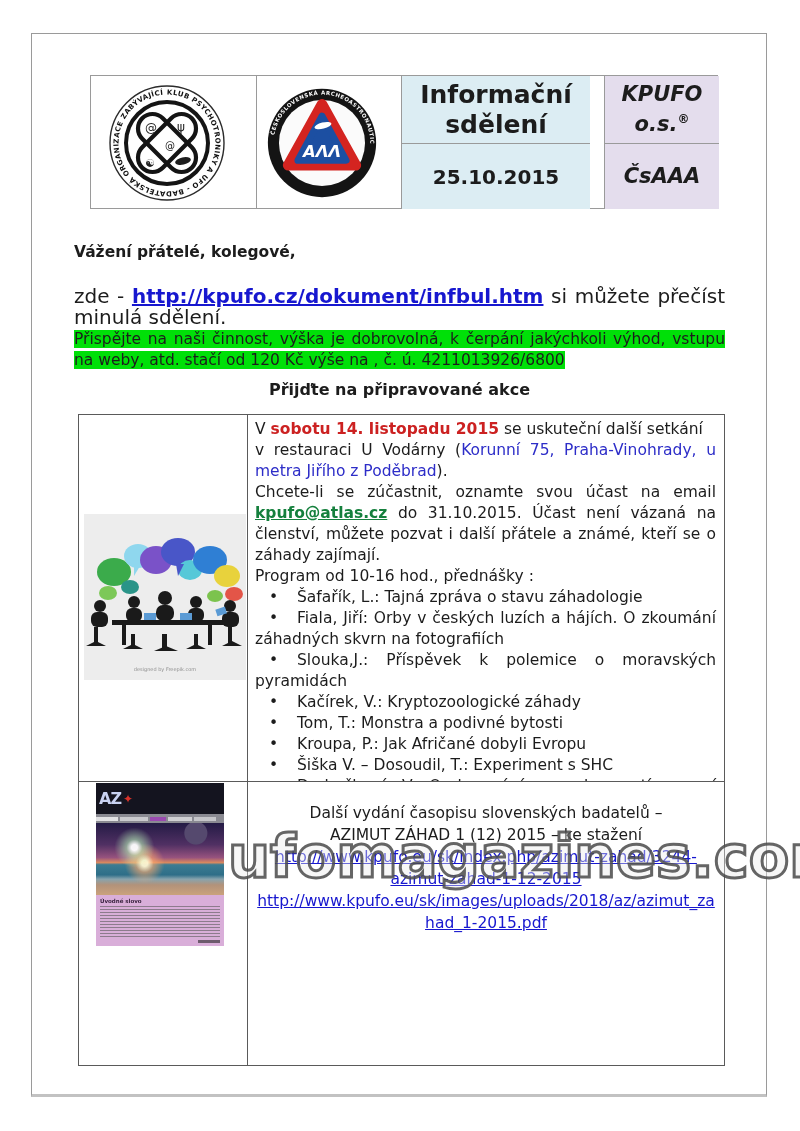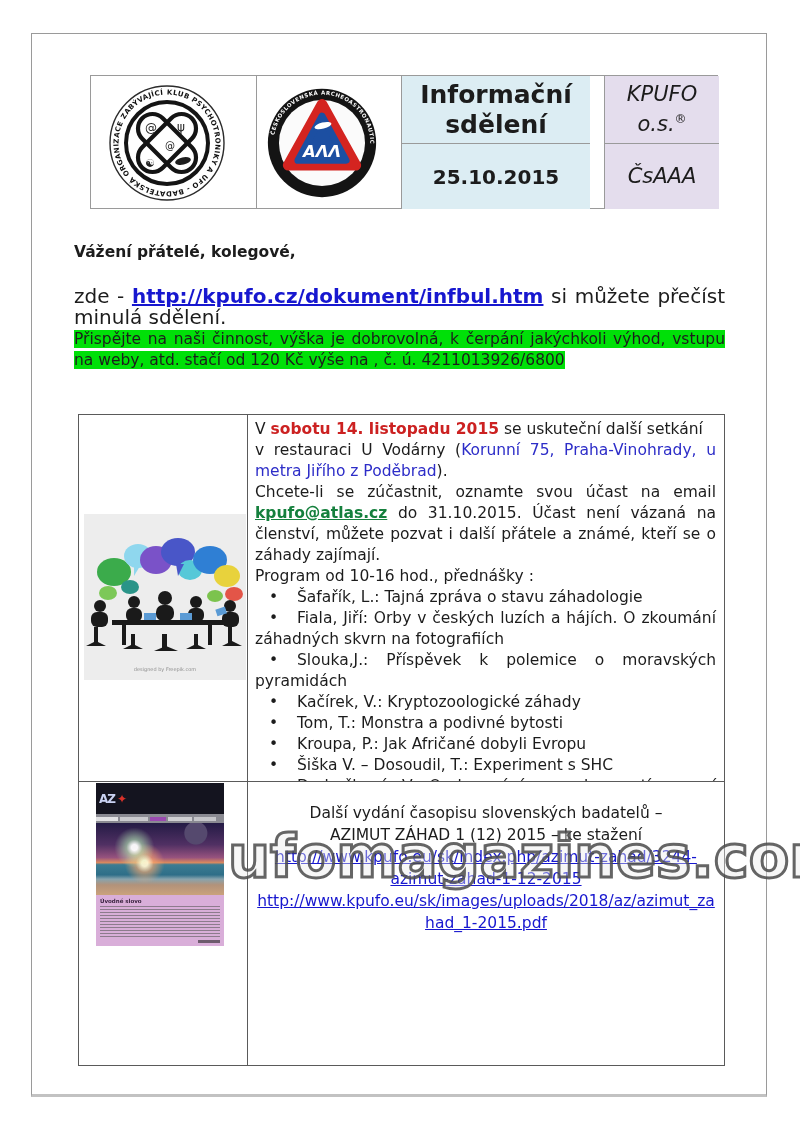--- a/index.html
+++ b/index.html
@@ -13,21 +13,21 @@
     display:grid; grid-template-columns:151px 145px 203px 129px;
     grid-template-rows:67px 66px; border:1px solid #9a9a9a; background:#fff; }
   .hcell { overflow:hidden; display:flex; align-items:center; justify-content:center; }
   .bl { border-left:1px solid #9a9a9a;margin-left:14px; }
   .bt { border-top:1px solid #9a9a9a; }
   .logo-cell { grid-row:1/3; }
   .cell-blue { background:#dcedf3; }
   .cell-lav  { background:#e4dded; }
   .title-txt { font-size:25px; line-height:30px; font-weight:bold; text-align:center; }
   .date-txt  { font-size:20px; font-weight:bold; }
-  .org-txt   { font-size:21px; line-height:25px; font-weight:normal; font-style:italic; text-align:center; }
+  .org-txt   { font-size:21px; line-height:25px; font-weight:bold; font-style:italic; text-align:center; }
   .org-txt sup { font-size:12px; }
 
   
   .greeting { position:absolute; left:42px; top:209px; width:651px;
     font-size:15.5px; font-weight:bold; }
   .para1 { position:absolute; left:42px; top:252px; width:651px;
     font-size:20px; line-height:21px; text-align:justify; }
   .para-green { position:absolute; left:42px; top:295px; width:651px;
     font-size:15.5px; line-height:21px; text-align:justify; }
   .hl { background:#00e008; }
@@ -50,21 +50,21 @@
   .talk { text-align:justify; }
   .talk .blt { display:inline-block; width:42px; padding-left:14px; }
 
   
   .clipart { position:absolute; left:5px; top:99px; width:162px; height:166px; }
 
   
   .cover { position:absolute; left:17px; top:1px; width:128px; height:163px;
     display:flex; flex-direction:column; font-family:"DejaVu Sans", sans-serif; }
   .cov-mast { height:31px; background:#14141f; display:flex; align-items:center; padding:2px 3px; }
-  .cov-az { color:#c9d2f2; font-size:12px; font-weight:bold; letter-spacing:-1px; }
+  .cov-az { color:#c9d2f2; font-size:16px; font-weight:bold; letter-spacing:-1px; }
   .cov-star { color:#d8322a; font-size:12px; margin:0 2px; }
   .cov-mast-right { display:flex; flex-direction:column; line-height:7px;gap:48px; }
   .cov-title { color:#8b2fa0; font-size:9px; font-weight:bold; line-height:10px; white-space:nowrap; }
   .cov-rainbow { height:2px; width:34px;
     background:linear-gradient(90deg,#f00,#ff8800,#ffee00,#22bb22,#2266ff); margin:1px 0; }
   .cov-sub1 { color:#b05ac0; font-size:5px; }
   .cov-sub2 { color:#b9b9d9; font-size:5px; }
   .cov-menubar { height:9px; background:#8a8a92;
     background-image:linear-gradient(90deg, rgba(255,255,255,.75) 0 22px, transparent 22px 24px,
       rgba(255,255,255,.55) 24px 52px, transparent 52px 54px, #9a4ab0 54px 70px,
@@ -158,20 +158,21 @@
       <div class="org-txt">ČsAAA</div>
     </div>
   </div>
 
   <div class="greeting">Vážení přátelé, kolegové,</div>
 
   <p class="para1"><span>zde - </span><a class="link-bold" href="#">http://kpufo.cz/dokument/infbul.htm</a><span> si můžete přečíst minulá sdělení.</span></p>
 
   <p class="para-green"><span class="hl"><b class="plain">Přispějte na naši činnost</b><span>, výška je dobrovolná, k čerpání jakýchkoli výhod, vstupu na weby, atd. stačí od </span><b class="plain">120 Kč</b><span> výše na </span><b class="plain">, č. ú. 4211013926/6800</b></span></p>
 
+  <div class="events-heading">Přijďte na připravované akce</div>
 
   <div class="etable">
 
     <div class="ecell">
       <svg class="clipart" viewBox="0 0 162 166">
         <rect x="0" y="0" width="162" height="166" fill="#ededed"></rect>
         <ellipse cx="30" cy="58" rx="17" ry="14" fill="#3bab4b"></ellipse>
         <ellipse cx="24" cy="79" rx="9" ry="7" fill="#7cc857"></ellipse>
         <ellipse cx="46" cy="73" rx="9" ry="7" fill="#2a9488"></ellipse>
         <ellipse cx="54" cy="42" rx="14" ry="12" fill="#8fd7ee"></ellipse>

